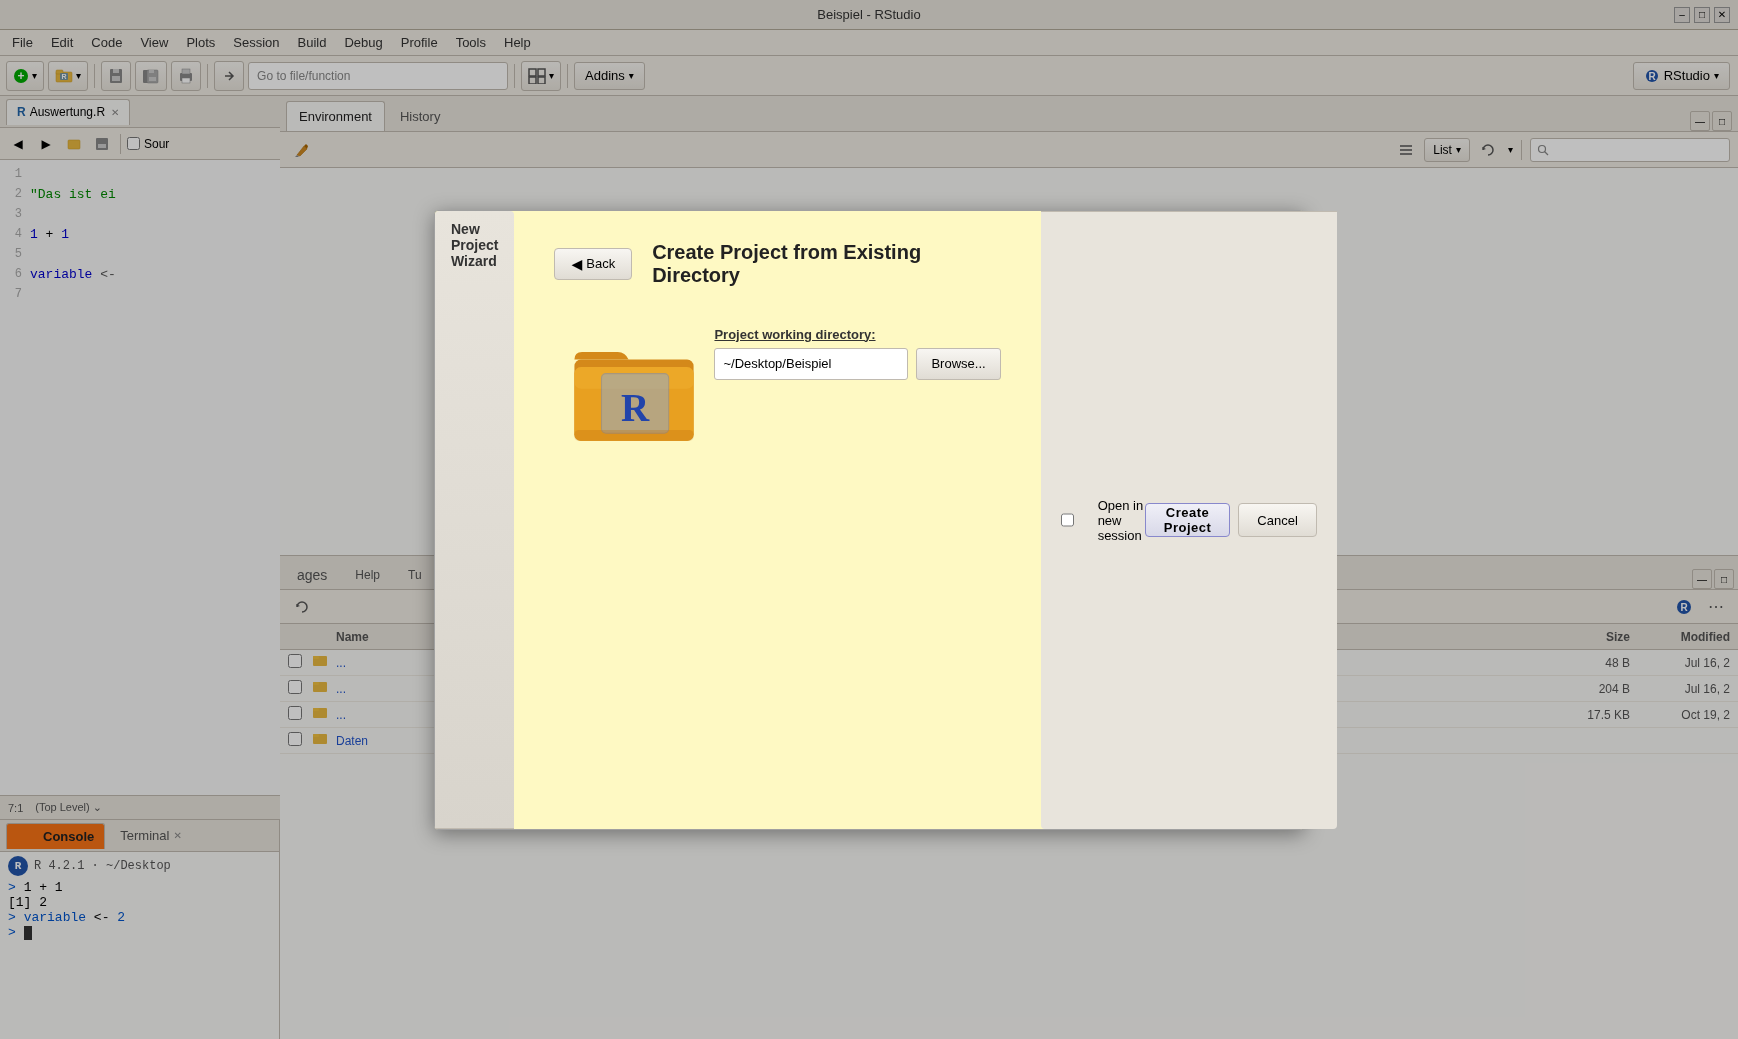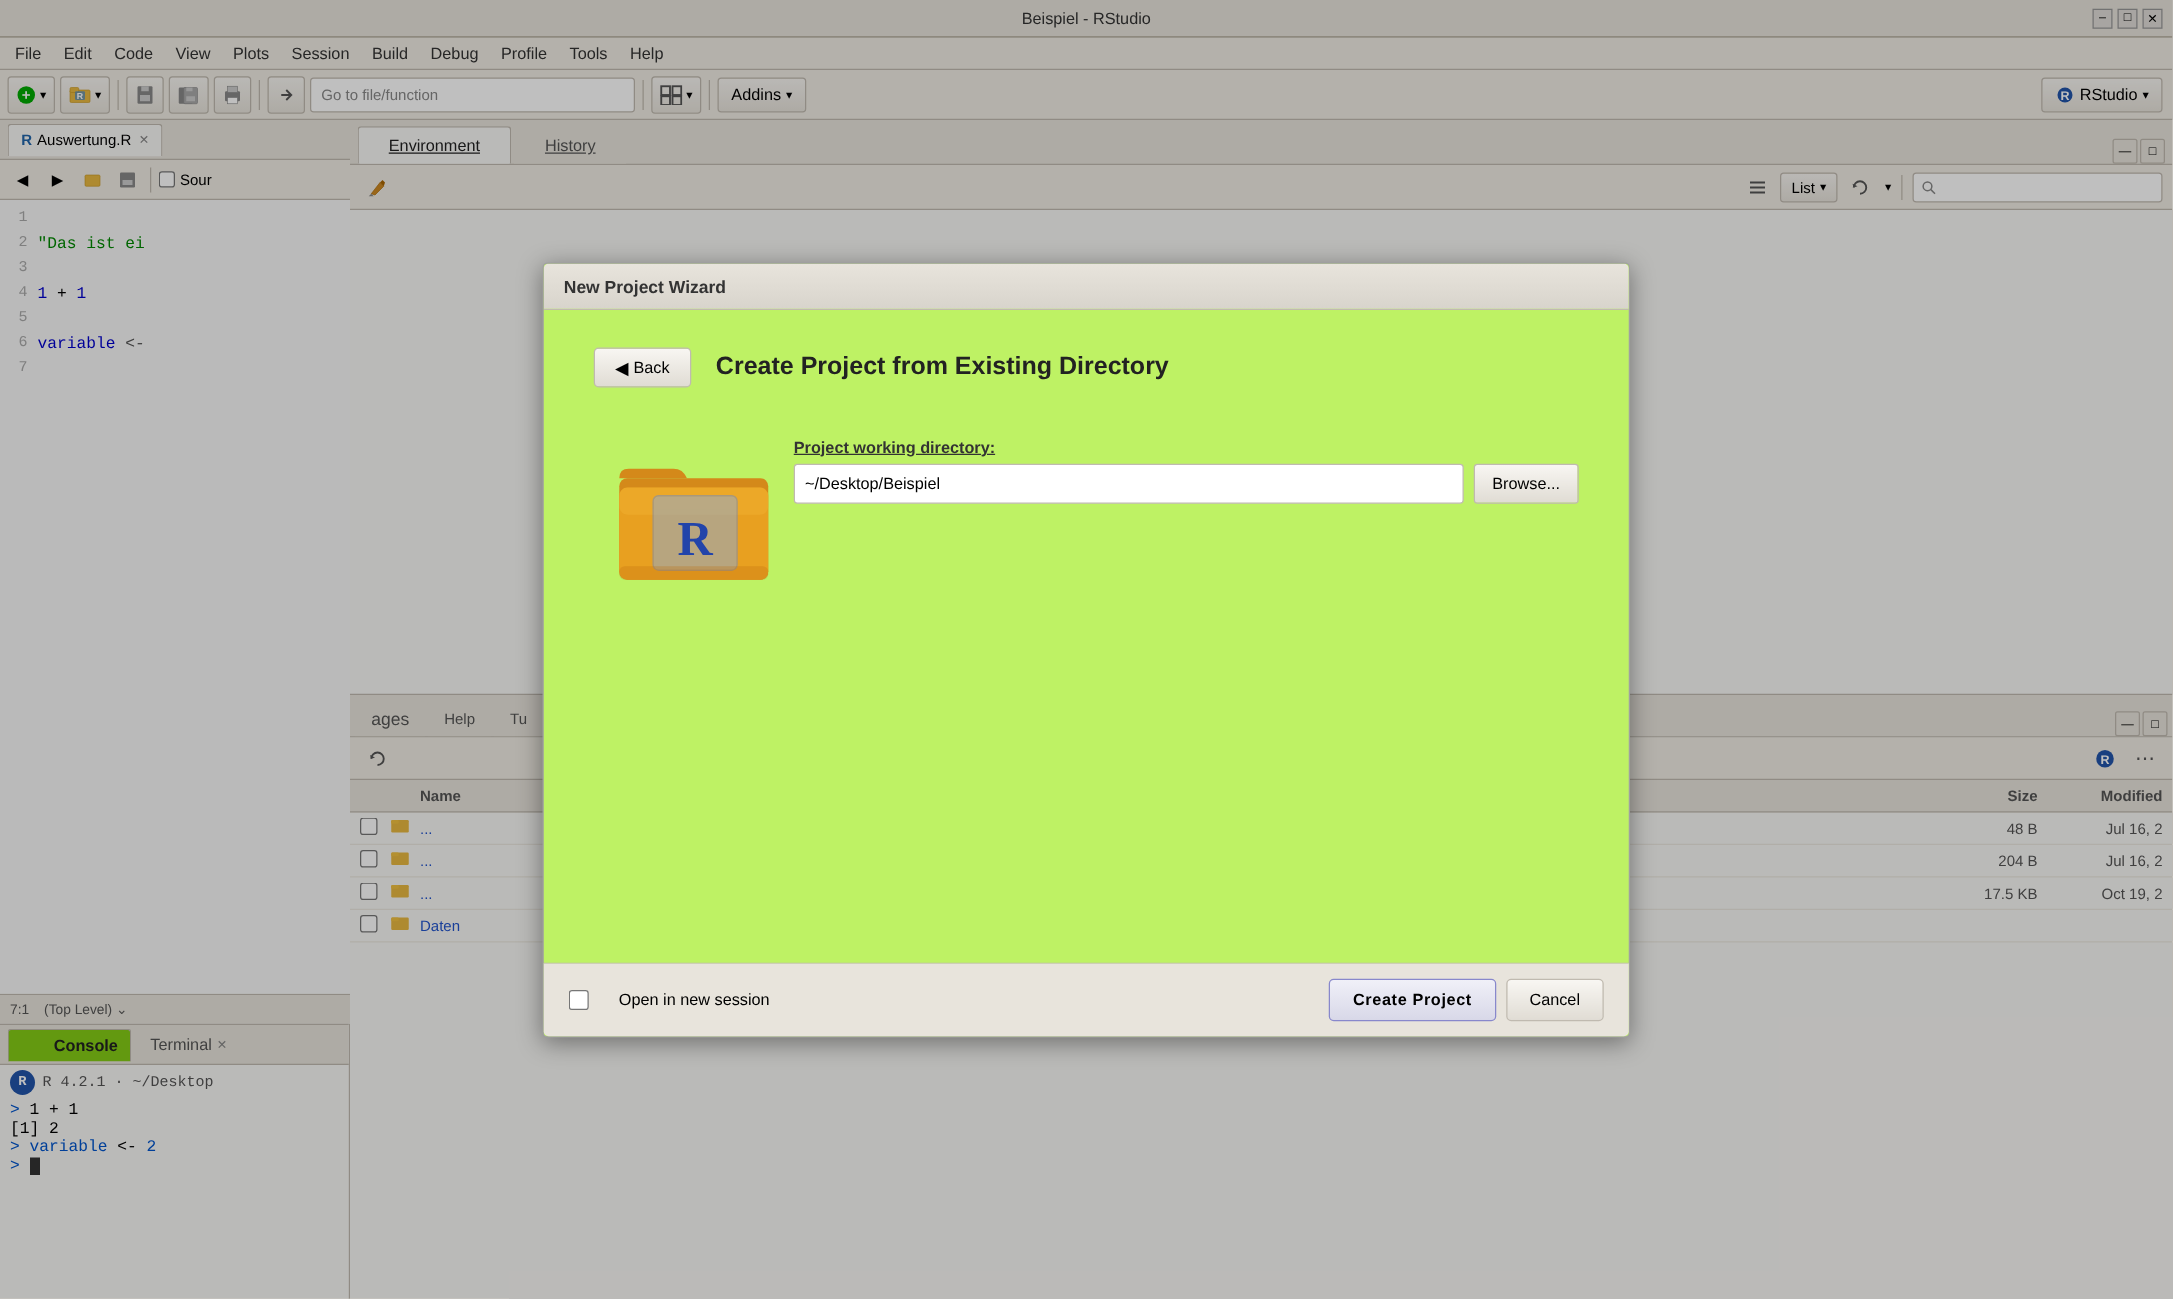--- a/index.html
+++ b/index.html
@@ -258,31 +258,30 @@
       height: 36px;
       background: #e8e4dc;
       border-bottom: 1px solid #c0bab0;
       display: flex;
       align-items: flex-end;
       padding: 0 6px;
       gap: 2px;
     }
     .panel-tab {
       height: 30px;
-      padding: 0 24px;
+      padding: 0 12px;
       background: #e8e4dc;
       border: 1px solid transparent;
       border-bottom: none;
       border-radius: 3px 3px 0 0;
       display: flex;
       align-items: center;
       font-size: 13px;
       cursor: pointer;
       color: #555;
-      text-decoration: underline;
     }
     .panel-tab.active {
       background: #f9f8f6;
       border-color: #c0bab0;
       color: #222;
     }
     .panel-toolbar {
       height: 36px;
       background: #f0ece4;
       border-bottom: 1px solid #c0bab0;
@@ -404,21 +403,21 @@
       background: transparent;
       border: 1px solid transparent;
       border-radius: 3px 3px 0 0;
       font-size: 13px;
       cursor: pointer;
       color: #555;
       display: flex;
       align-items: center;
     }
     .console-tab.active {
-      background: #84cc16;
+      background: #f97316;
       border-color: #c0bab0;
       border-bottom: none;
       color: #222;
       font-weight: bold;
       padding-left: 36px;
     }
     .console-tab-close {
       font-size: 10px;
       color: #888;
       margin-left: 4px;
@@ -462,28 +461,28 @@
       left: 0;
       width: 100%;
       height: 100%;
       background: rgba(0,0,0,0.25);
       display: flex;
       align-items: center;
       justify-content: center;
       z-index: 100;
     }
     .dialog {
-      background: #bef264;
+      background: #fef9c3;
       border: 1px solid #a0a0a0;
       border-radius: 4px;
       box-shadow: 0 4px 20px rgba(0,0,0,0.4);
       width: 870px;
       min-height: 620px;
       display: flex;
-      flex-direction: column;
+      flex-direction: row;
     }
     .dialog-header {
       background: linear-gradient(to bottom, #e8e4dc, #d8d4cc);
       padding: 10px 16px;
       border-bottom: 1px solid #c0bab0;
       border-radius: 4px 4px 0 0;
       font-size: 14px;
       font-weight: bold;
       color: #333;
     }

